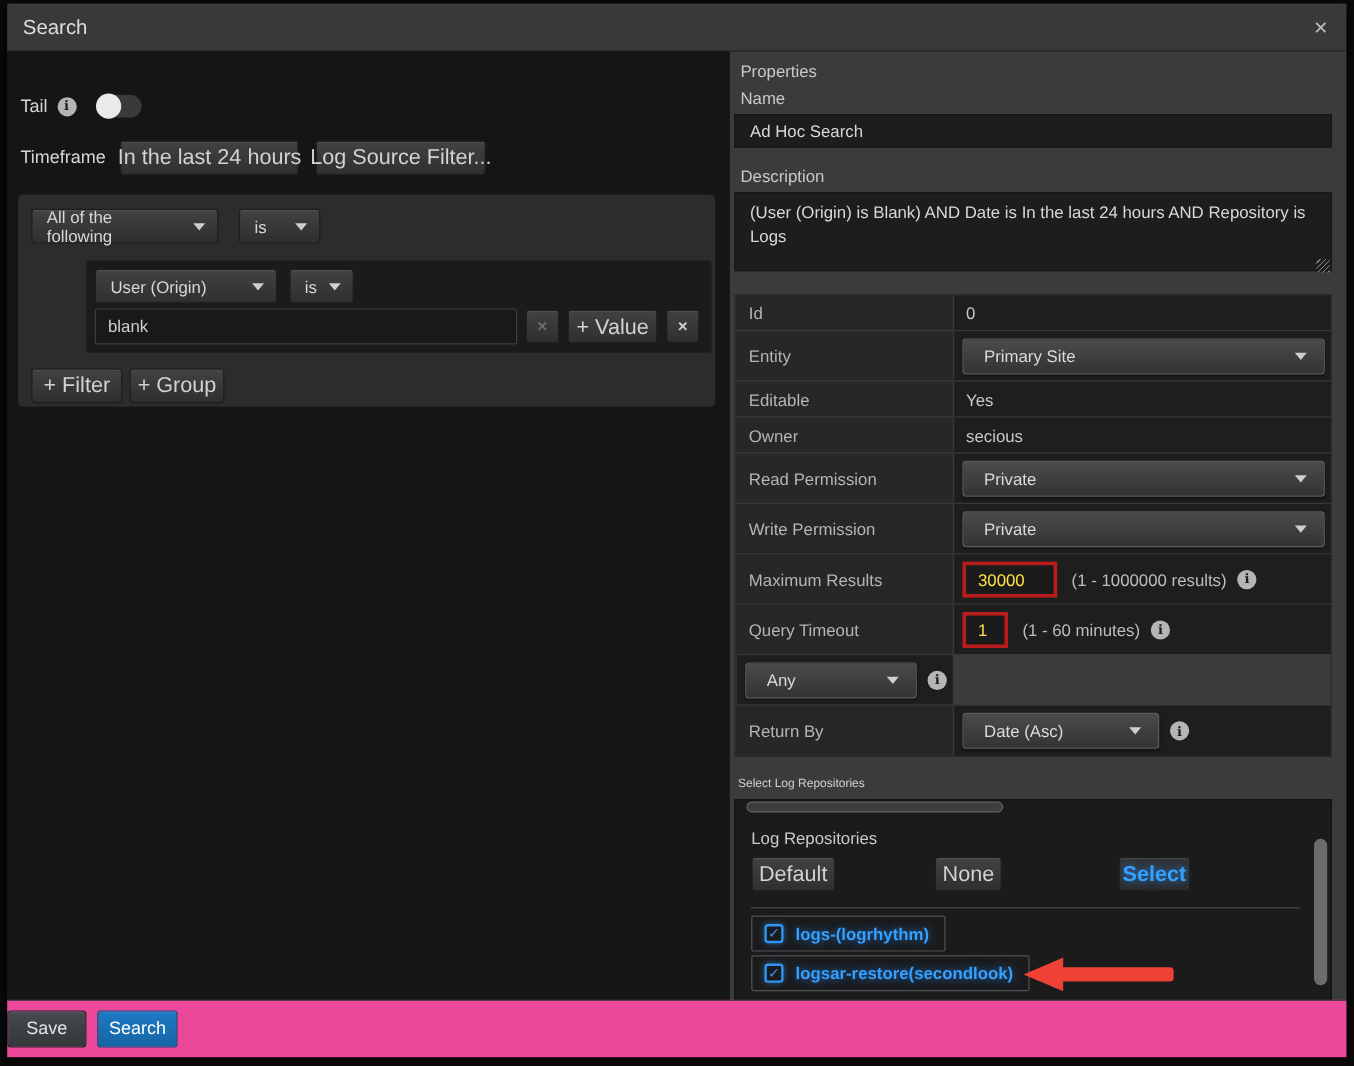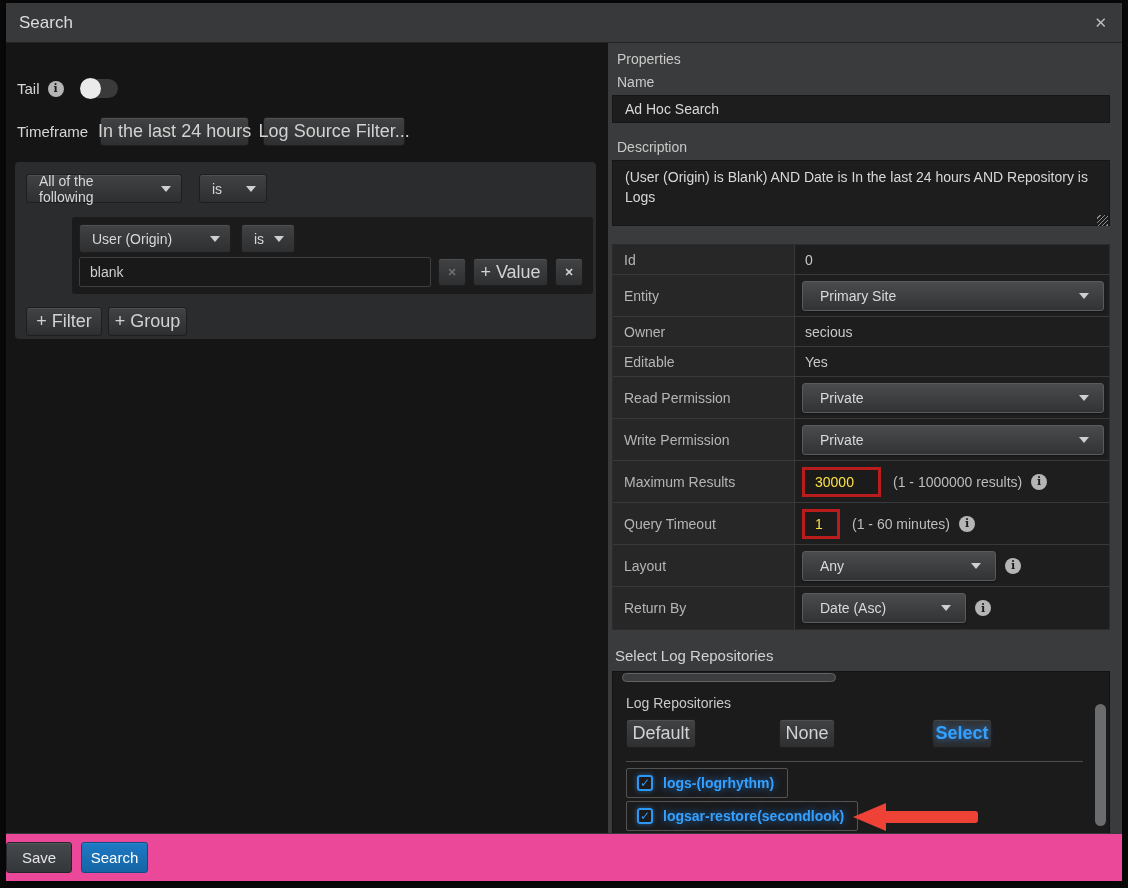--- a/index.html
+++ b/index.html
@@ -86,21 +86,21 @@
               justify-content:space-between; color:#dadada; font-size:14px;
               padding:0 14px 0 17px; cursor:pointer; box-shadow:0 1px 2px rgba(0,0,0,.35); }
   .dd-full { flex:1; } .dd-med { width:194px; } .dd-sm { width:164px; }
 
   .num-input { height:30px; background:#1b1b1c; border:3px solid #b91c1c; color:#fde047;
                font-size:14px; padding:0 10px; outline:none; }
   .num-lg { width:79px; } .num-xs { width:38px; }
   .hint { color:#bdbdbd; font-size:14px; margin-left:12px; white-space:nowrap; }
   .prop-value .info-icon, .after-dd { margin-left:9px; }
 
-  .repo-section-label { font-size:15px; color:#d2d2d2; margin:17px 0 0 3px; }
+  .repo-section-label { font-size:10px; color:#d2d2d2; margin:17px 0 0 3px; }
   .repo-panel { margin-top:7px; height:168px; background:#1b1b1c; border:1px solid #121212; position:relative; }
   .hthumb { position:absolute; top:1px; left:9px; width:214px; height:9px; background:#3c3d3e;
             border:1px solid #616263; border-radius:5px; cursor:pointer; }
   .repo-title { position:absolute; top:23px; left:13px; font-size:14px; color:#cacaca; }
   .repo-buttons { position:absolute; top:47px; left:13px; display:flex; align-items:center; }
   .btn.b-default { width:70px; } .btn.b-none { width:56px; margin-left:83px; }
   .btn.b-select { width:60px; margin-left:97px; background:linear-gradient(#333435,#2a2b2c);
                   color:#35a1ff; font-weight:bold; text-shadow:0 0 7px rgba(40,140,255,.8); }
   .repo-divider { position:absolute; top:89px; left:13px; right:26px; height:1px; background:#4c4d4e; }
   .repo-item { position:absolute; left:13px; height:30px; border:1px solid #525354; border-radius:2px;
@@ -218,29 +218,29 @@
           <div class="prop-row tall">
             <div class="prop-label">Entity</div>
             <div class="prop-value">
               <div class="dropdown dd-full">
                 <span>Primary Site</span>
                 <span class="caret"></span>
               </div>
             </div>
           </div>
           <div class="prop-row short">
+            <div class="prop-label">Editable</div>
+            <div class="prop-value">
+                <span class="plain">Yes</span>
+              </div>
+          </div>
+          <div class="prop-row short">
             <div class="prop-label">Owner</div>
             <div class="prop-value">
                 <span class="plain">secious</span>
-              </div>
-          </div>
-          <div class="prop-row short">
-            <div class="prop-label">Editable</div>
-            <div class="prop-value">
-                <span class="plain">Yes</span>
               </div>
           </div>
           <div class="prop-row tall">
             <div class="prop-label">Read Permission</div>
             <div class="prop-value">
               <div class="dropdown dd-full">
                 <span>Private</span>
                 <span class="caret"></span>
               </div>
             </div>
@@ -264,21 +264,20 @@
           </div>
           <div class="prop-row tall">
             <div class="prop-label">Query Timeout</div>
             <div class="prop-value">
               <input class="num-input num-xs" value="1" style="">
               <span class="hint">(1 - 60 minutes)</span>
               <span class="info-icon">i</span>
             </div>
           </div>
           <div class="prop-row tall">
-            <div class="prop-label">Layout</div>
             <div class="prop-value">
               <div class="dropdown dd-med">
                 <span>Any</span>
                 <span class="caret"></span>
               </div>
               <span class="info-icon after-dd">i</span>
             </div>
           </div>
           <div class="prop-row tall">
             <div class="prop-label">Return By</div>

